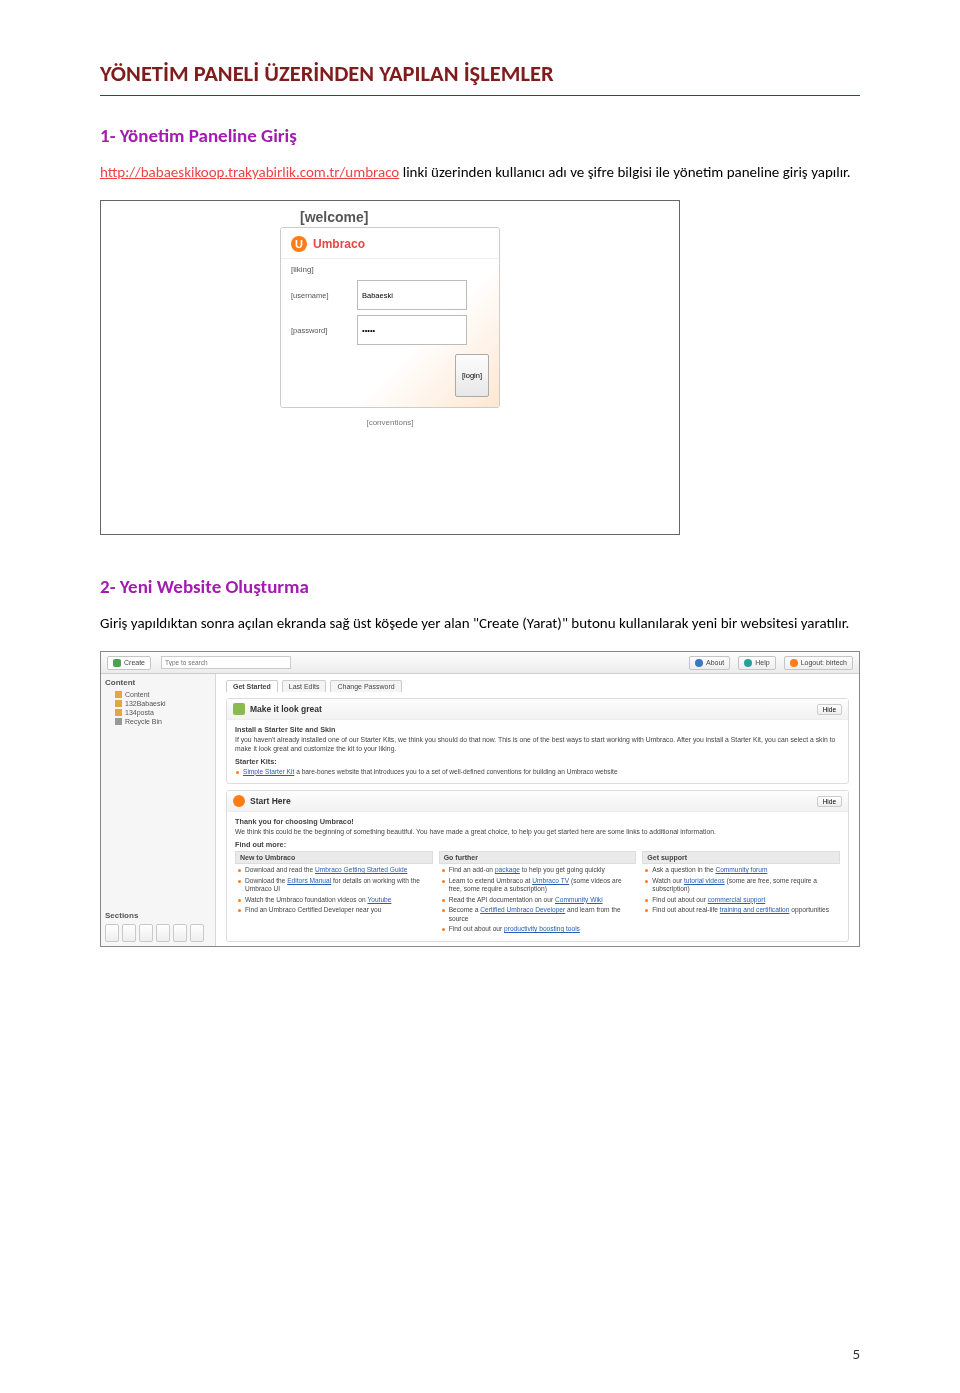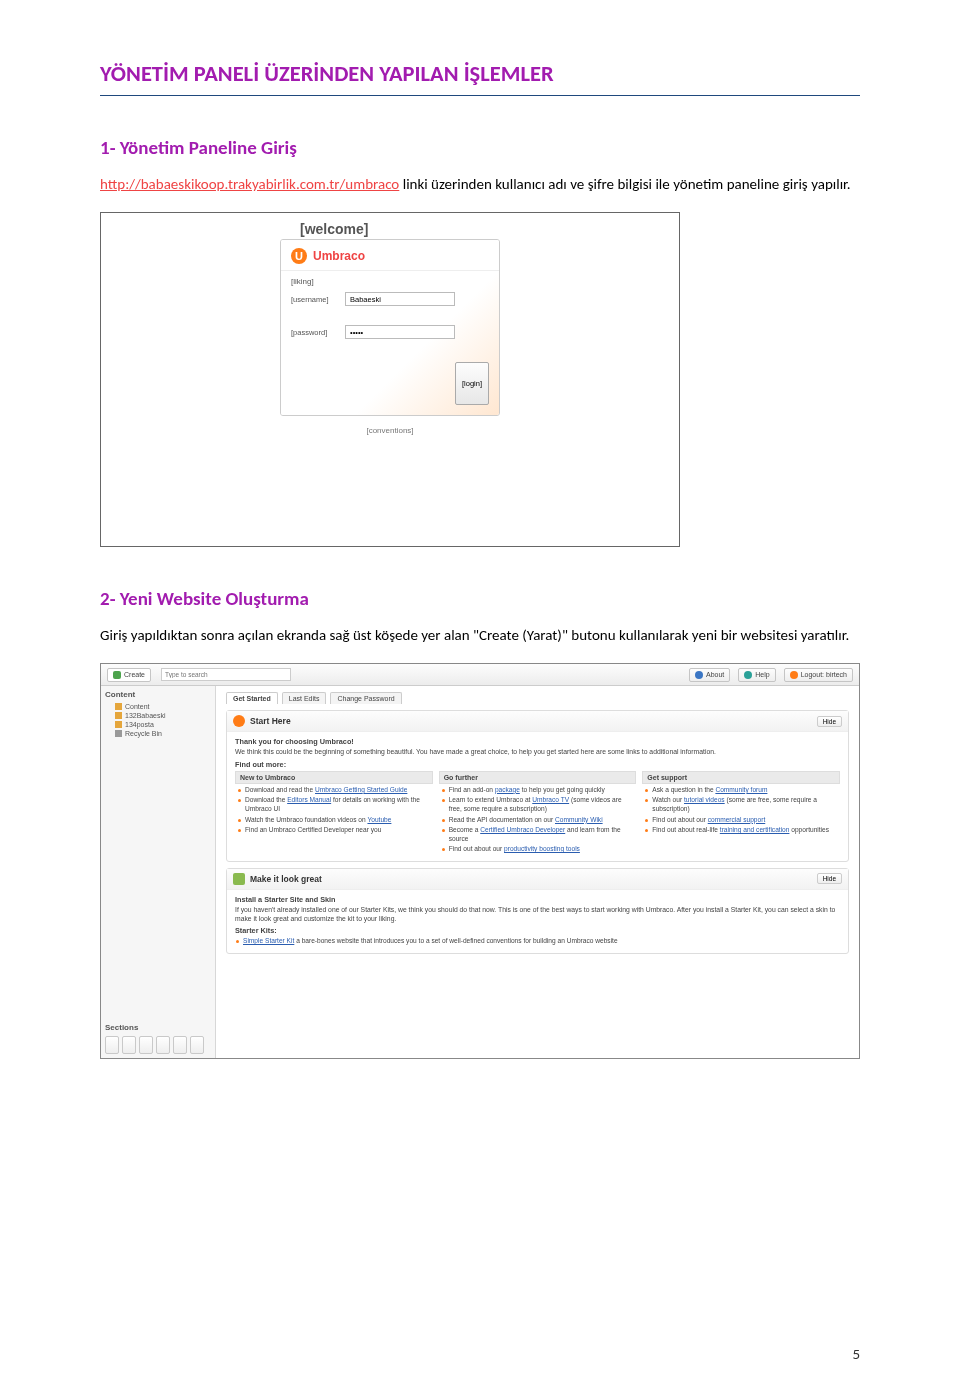--- a/index.html
+++ b/index.html
@@ -1,40 +1,40 @@
 <!DOCTYPE html>
 <html><head>
 <meta charset="utf-8">
 <style>
   * { box-sizing: border-box; margin: 0; padding: 0; }
   body { background: #fff; font-family: Calibri, "Segoe UI", Arial, sans-serif; color: #000; }
   .page { width: 960px; min-height: 1393px; margin: 0 auto; padding: 60px 100px 40px 100px; position: relative; }
-  .doc-title { color: #a21caf; font-size: 22.5px; font-weight: bold; border-bottom: 1px solid #1F497D; padding-bottom: 8px; margin-bottom: 40px; }
+  .doc-title { color: #7f1d1d; font-size: 22.5px; font-weight: bold; border-bottom: 1px solid #1F497D; padding-bottom: 8px; margin-bottom: 28px; }
   .section-h { color: #a21caf; font-size: 19px; font-weight: bold; margin-bottom: 12px; }
   .para { font-size: 15px; line-height: 1.8; margin-bottom: 14px; text-align: justify; }
   .link { color: #ef4444; text-decoration: underline; }
 
   
   .shot1 { border: 1px solid #666; width: 580px; height: 335px; margin: 4px 0 40px 0; position: relative; background: #fff; font-family: Tahoma, Arial, sans-serif; }
   .shot1-inner { position: absolute; top: 4px; left: 50%; transform: translateX(-50%); width: 220px; }
   .si-welcome { color: #555; font-weight: bold; font-size: 14px; margin: 4px 0 2px 20px; }
   .si-card { border: 1px solid #ccc; border-radius: 3px; background: #fff; padding: 0; overflow: hidden; position: relative; }
   .si-head { display: flex; align-items: center; gap: 6px; padding: 8px 10px 6px 10px; border-bottom: 1px solid #eee; background: #fff; }
   .si-logo { width: 16px; height: 16px; background: #ff7c16; border-radius: 50%; display: flex; align-items: center; justify-content: center; color: #fff; font-weight: bold; font-size: 11px; }
   .si-logo-text { font-size: 12px; font-weight: bold; color: #ef4444; }
   .si-body { padding: 6px 10px 10px 10px; position: relative; background: linear-gradient(135deg, #fff 60%, #ffe7d1 100%); min-height: 90px; }
   .si-loglock { font-size: 8px; color: #555; margin-bottom: 6px; }
-  .si-row { display: flex; align-items: center; gap: 0; margin-bottom: 19px; }
+  .si-row { display: flex; align-items: center; gap: 12px; margin-bottom: 5px; }
   .si-row label { font-size: 7.5px; color: #555; width: 54px; }
-  .si-row .inp { border: 1px solid #bbb; font-size: 7.5px; padding: 2px 4px; height: 14px; width: 110px; background: #fff; }
+  .si-row .inp { border: 1px solid #bbb; font-size: 7.5px; padding: 2px 4px; height: 30px; width: 110px; background: #fff; }
   .si-login-btn { font-size: 7.5px; border: 1px solid #aaa; background: linear-gradient(#fdfdfd,#e7e7e7); padding: 16px 6px; border-radius: 2px; float: right; margin-top: 4px; }
   .si-bottom { text-align: center; font-size: 8px; color: #777; margin-top: 10px; }
 
   
-  .shot2 { border: 1px solid #888; width: 760px; height: 396px; margin: 2px 0 20px 0; background: #f6f6f6; position: relative; font-family: Tahoma, Arial, sans-serif; font-size: 7px; color: #444; overflow: hidden; }
+  .shot2 { border: 1px solid #888; width: 760px; height: 296px; margin: 2px 0 20px 0; background: #f6f6f6; position: relative; font-family: Tahoma, Arial, sans-serif; font-size: 7px; color: #444; overflow: hidden; }
   .s2-top { height: 22px; background: linear-gradient(#fdfdfd,#ececec); border-bottom: 1px solid #ccc; display: flex; align-items: center; padding: 0 6px; gap: 4px; }
   .s2-create { display: flex; align-items: center; gap: 3px; padding: 2px 5px; border: 1px solid #c5c5c5; border-radius: 2px; background: #fff; }
   .s2-plus { width: 8px; height: 8px; background: #4da34d; border-radius: 2px; display: inline-block; }
   .s2-search { flex: 1 1 auto; margin-left: 6px; }
   .s2-search .sinp { border: 1px solid #ccc; background: #fff; height: 13px; width: 130px; font-size: 6.5px; padding: 0 3px; color: #bbb; }
   .s2-rbtn { display: flex; align-items: center; gap: 3px; padding: 2px 5px; border: 1px solid #c5c5c5; border-radius: 2px; background: linear-gradient(#fdfdfd,#eee); margin-left: 4px; }
   .s2-dot-blue { width: 8px; height: 8px; border-radius: 50%; background: #3b76c4; display:inline-block;}
   .s2-dot-teal { width: 8px; height: 8px; border-radius: 50%; background: #2aa198; display:inline-block;}
   .s2-dot-orange { width: 8px; height: 8px; border-radius: 50%; background: #ff7c16; display:inline-block;}
   .s2-body { display: flex; height: calc(100% - 22px); }
@@ -169,20 +169,36 @@
       </div>
       <div class="s2-main">
         <div class="s2-tabs">
           <div class="s2-tab active">Get Started</div>
           <div class="s2-tab">Last Edits</div>
           <div class="s2-tab">Change Password</div>
         </div>
 
         <div class="s2-panel">
           <div class="s2-panel-h">
+            <span class="pico green"></span>
+            <span class="ptitle">Make it look great</span>
+            <button class="s2-hide">Hide</button>
+          </div>
+          <div class="s2-panel-b">
+            <div class="s2-strong">Install a Starter Site and Skin</div>
+            <div class="s2-txt">If you haven't already installed one of our Starter Kits, we think you should do that now. This is one of the best ways to start working with Umbraco. After you install a Starter Kit, you can select a skin to make it look great and customize the kit to your liking.</div>
+            <div class="s2-strong">Starter Kits:</div>
+            <ul class="s2-col" style="list-style:none;">
+              <li style="font-size:6.6px; padding-left:8px; position:relative;"><a>Simple Starter Kit</a> a bare-bones website that introduces you to a set of well-defined conventions for building an Umbraco website</li>
+            </ul>
+          </div>
+        </div>
+
+        <div class="s2-panel">
+          <div class="s2-panel-h">
             <span class="pico"></span>
             <span class="ptitle">Start Here</span>
             <button class="s2-hide">Hide</button>
           </div>
           <div class="s2-panel-b">
             <div class="s2-strong">Thank you for choosing Umbraco!</div>
             <div class="s2-txt">We think this could be the beginning of something beautiful. You have made a great choice, to help you get started here are some links to additional information.</div>
             <div class="s2-strong">Find out more:</div>
             <div class="s2-cols">
               <div class="s2-col">
@@ -210,34 +226,18 @@
                   <li>Ask a question in the <a>Community forum</a></li>
                   <li>Watch our <a>tutorial videos</a> (some are free, some require a subscription)</li>
                   <li>Find out about our <a>commercial support</a></li>
                   <li>Find out about real-life <a>training and certification</a> opportunities</li>
                 </ul>
               </div>
             </div>
           </div>
         </div>
 
-        <div class="s2-panel">
-          <div class="s2-panel-h">
-            <span class="pico green"></span>
-            <span class="ptitle">Make it look great</span>
-            <button class="s2-hide">Hide</button>
-          </div>
-          <div class="s2-panel-b">
-            <div class="s2-strong">Install a Starter Site and Skin</div>
-            <div class="s2-txt">If you haven't already installed one of our Starter Kits, we think you should do that now. This is one of the best ways to start working with Umbraco. After you install a Starter Kit, you can select a skin to make it look great and customize the kit to your liking.</div>
-            <div class="s2-strong">Starter Kits:</div>
-            <ul class="s2-col" style="list-style:none;">
-              <li style="font-size:6.6px; padding-left:8px; position:relative;"><a>Simple Starter Kit</a> a bare-bones website that introduces you to a set of well-defined conventions for building an Umbraco website</li>
-            </ul>
-          </div>
-        </div>
-
       </div>
     </div>
   </div>
 
   <div class="page-num">5</div>
 </div>
 
 </body></html>

